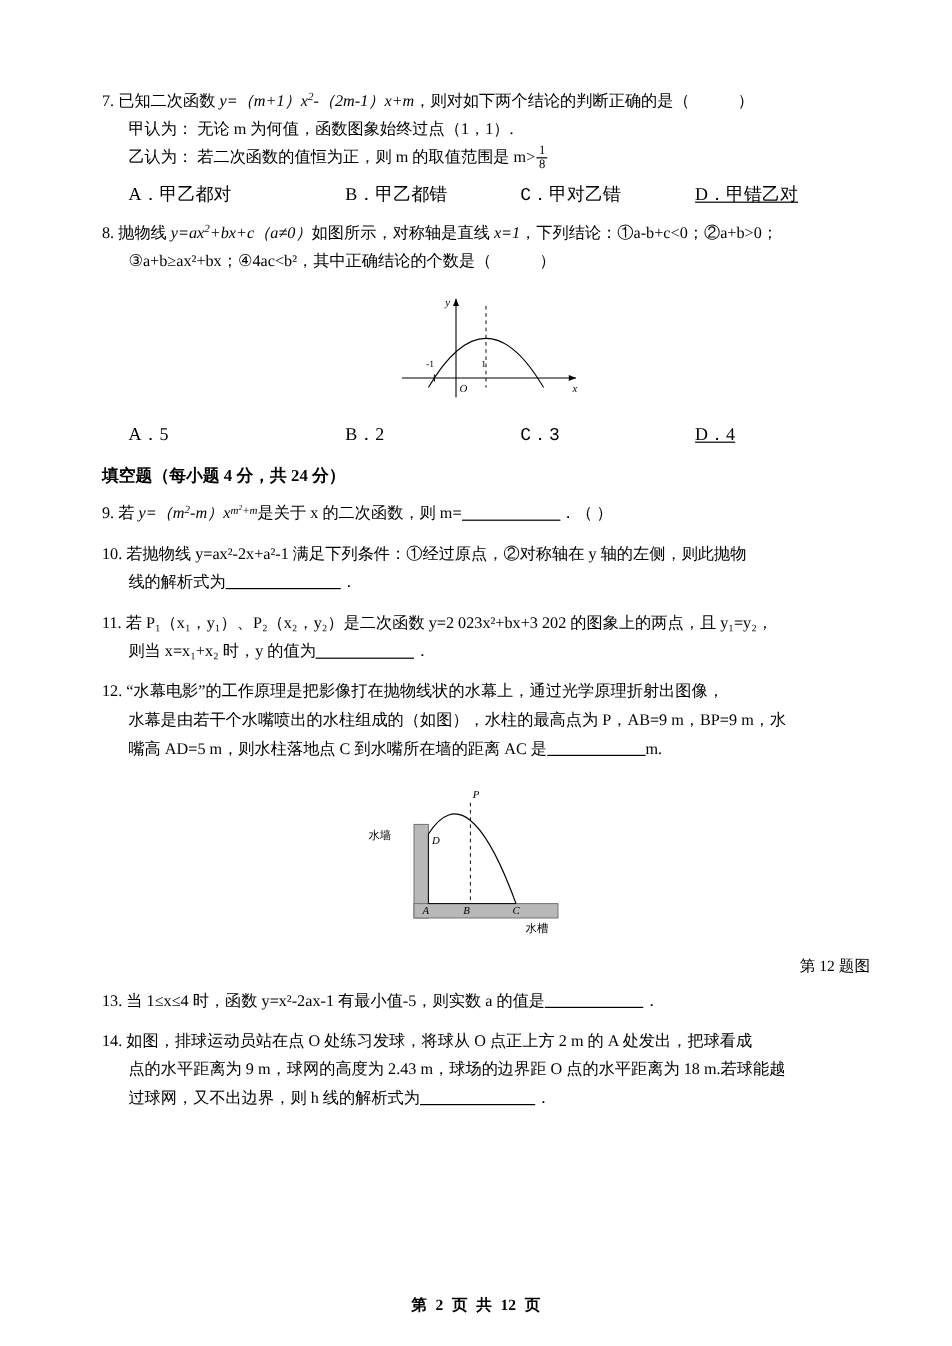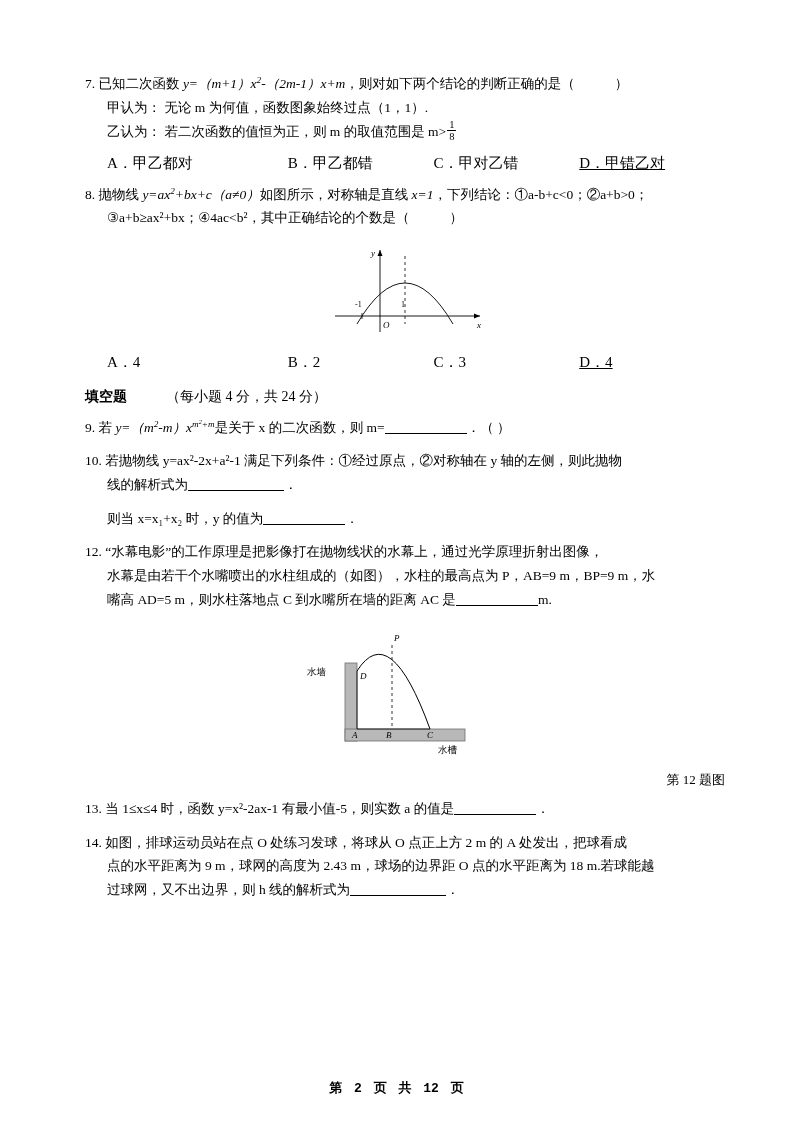--- a/index.html
+++ b/index.html
@@ -47,21 +47,21 @@
   .opts {
     display: flex;
     font-size: 15px;
     margin: 4px 0 10px 0;
   }
   .opts .opt {
     display: inline-block;
   }
   .opt-a { width: 150px; }
   .opt-b { width: 150px; margin-left: 35px; }
-  .opt-c { width: 150px; }
+  .opt-c { width: 150px; font-family: Liberation Mono, monospace; }
   .opt-d { width: 150px; text-decoration: underline; }
   .section-title {
     font-size: 14px;
     font-weight: bold;
     margin: 16px 0 10px 0;
   }
   i.v { font-style: italic; font-family: "Liberation Serif", serif; }
   sup { font-size: 0.68em; vertical-align: 0.5em; }
   .frac {
     display: inline-block;
@@ -92,21 +92,20 @@
     margin-top: 2px;
   }
   .footer {
     position: absolute;
     left: 0;
     top: 1079px;
     width: 793px;
     text-align: center;
     font-size: 13px;
     font-weight: bold;
-    font-family: Liberation Mono, monospace;
   }
   .footer span { margin: 0 2px; }
   .q8-fig { margin: 4px auto 2px auto; }
   .q12-fig { margin: 4px auto 0 auto; }
 </style>
 </head>
 <body>
 
 <div class="page">
   <div class="content">
@@ -161,28 +160,28 @@
         <line x1="57" y1="69" x2="57" y2="75" stroke="#000" stroke-width="0.8"></line>
         <text x="50" y="63" font-size="8" font-family="Liberation Serif, serif">-1</text>
         <text x="96" y="63" font-size="8" font-family="Liberation Serif, serif">1</text>
         <text x="78" y="84" font-size="9" font-style="italic" font-family="Liberation Serif, serif">O</text>
         <text x="66" y="12" font-size="9" font-style="italic" font-family="Liberation Serif, serif">y</text>
         <text x="172" y="84" font-size="9" font-style="italic" font-family="Liberation Serif, serif">x</text>
       </svg>
     </div>
 
     <div class="opts indent-body">
-      <span class="opt opt-a">A．4</span>
+      <span class="opt opt-a">A．5</span>
       <span class="opt opt-b">B．2</span>
       <span class="opt opt-c">C．3</span>
       <span class="opt opt-d">D．4</span>
     </div>
 
     <div class="section-title">
-      <span></span><span>填空题</span><span style="font-weight:normal;padding-left:39px;">（每小题 4 分，共 24 分）</span>
+      <span></span><span>填空题</span><span style="font-weight:bold;">（每小题 4 分，共 24 分）</span>
     </div>
 
     <div class="q">
       <div class="q-line indent-hang">
         <span>9.</span>
         <span>若</span>
         <i class="v">y=（m<sup>2</sup>-m）x<sup>m<sup>2</sup>+m</sup></i><span>是关于 x 的二次函数，则 m=</span><span class="blank w-med"></span><span>．（    ）</span>
       </div>
     </div>
 
@@ -190,20 +189,24 @@
       <div class="q-line indent-hang">
         <span>10.</span>
         <span>若抛物线 y=ax²-2x+a²-1 满足下列条件：①经过原点，②对称轴在 y 轴的左侧，则此抛物</span>
       </div>
       <div class="q-line indent-body">
         <span>线的解析式为</span><span class="blank w-long"></span><span>．</span>
       </div>
     </div>
 
     <div class="q">
+      <div class="q-line indent-hang">
+        <span>11.</span>
+        <span>若 P₁（x₁，y₁）、P₂（x₂，y₂）是二次函数 y=2 023x²+bx+3 202 的图象上的两点，且 y₁=y₂，</span>
+      </div>
       <div class="q-line indent-body">
         <span>则当 x=x₁+x₂ 时，y 的值为</span><span class="blank w-med"></span><span>．</span>
       </div>
     </div>
 
     <div class="q">
       <div class="q-line indent-hang">
         <span>12.</span>
         <span>“水幕电影”的工作原理是把影像打在抛物线状的水幕上，通过光学原理折射出图像，</span>
       </div>

